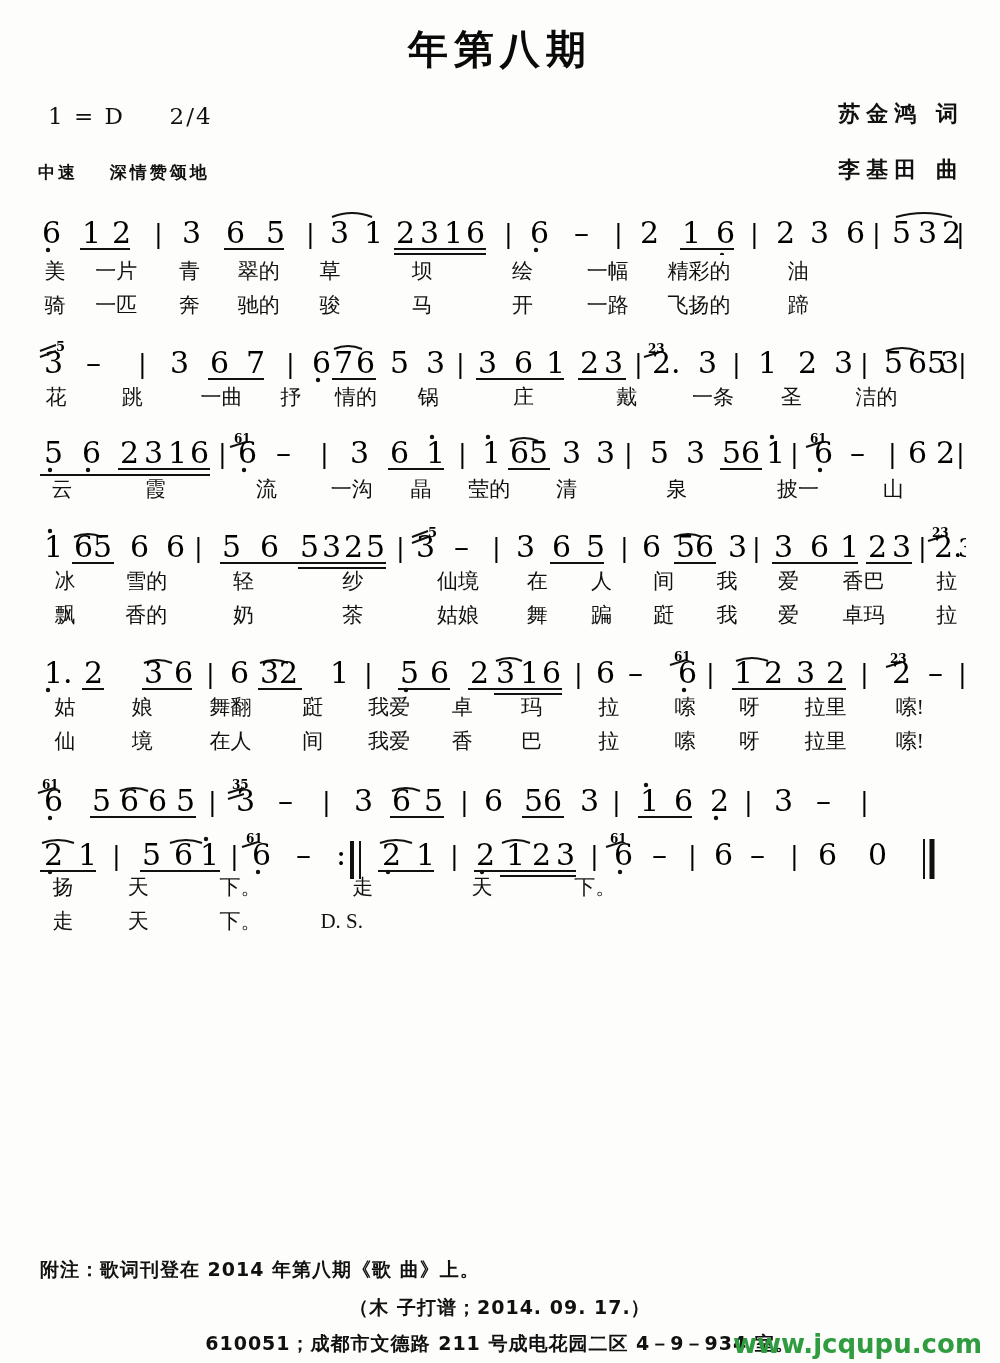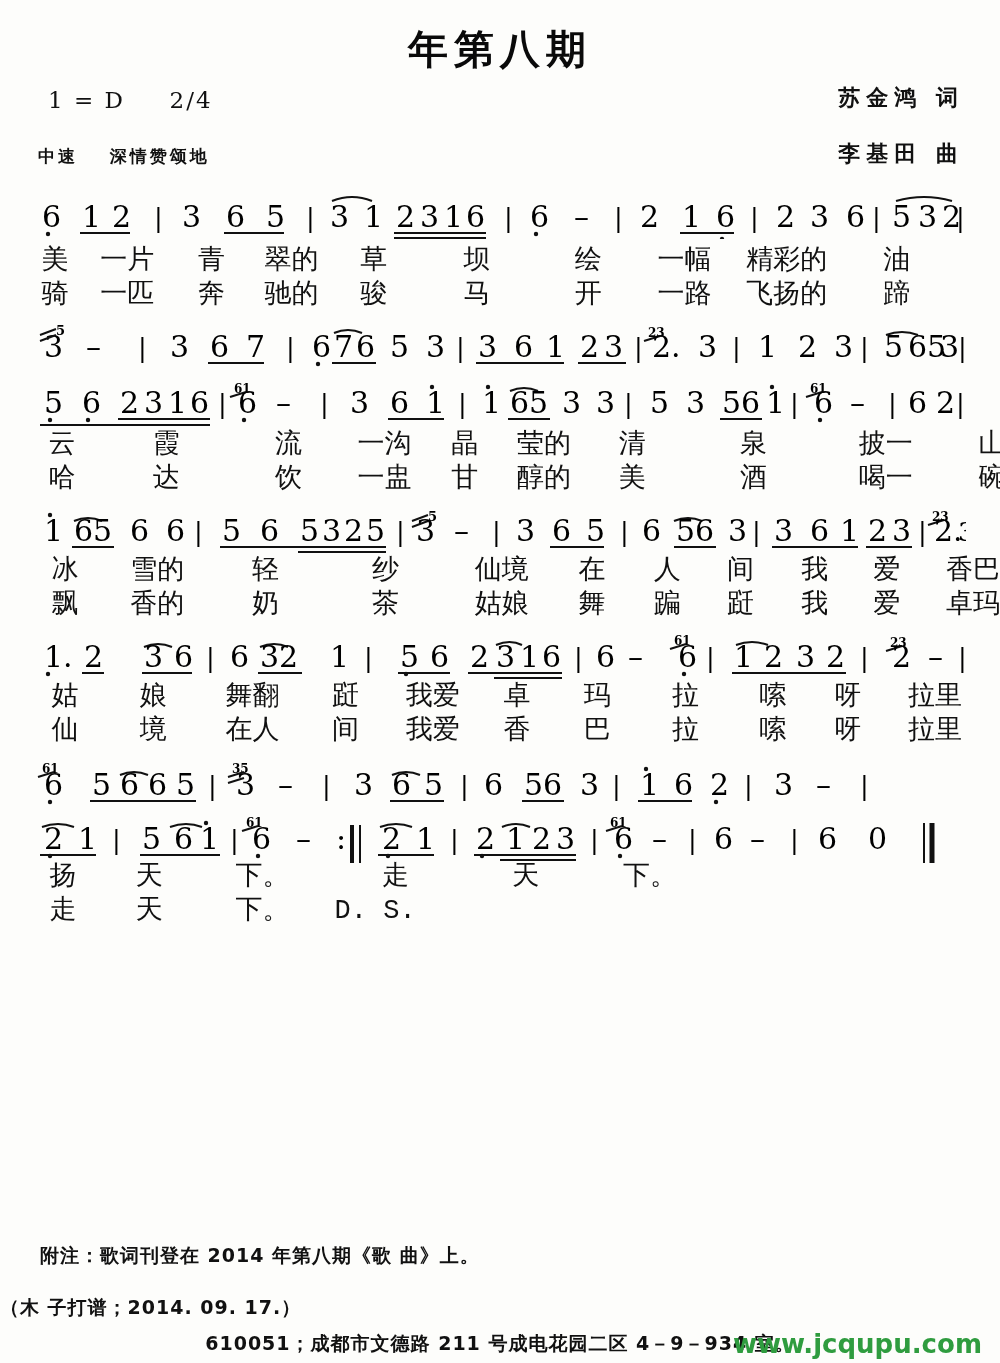--- a/index.html
+++ b/index.html
@@ -25,21 +25,21 @@
     font-family: "DejaVu Serif", "Liberation Serif", serif;
     font-weight: bold;
     font-size: 40px;
     letter-spacing: 6px;
     padding-top: 22px;
     color: #0a0a0a;
   }
   .meta-row {
     position: relative;
     height: 110px;
-    margin-top: 6px;
+    margin-top: 22px;
     text-align: right;
   }
   .key-sig {
     position: absolute;
     left: 48px;
     top: 4px;
     font-size: 23px;
     font-family: "DejaVu Serif", "Liberation Serif", serif;
     letter-spacing: 2px;
   }
@@ -73,47 +73,48 @@
     position: relative;
     height: 48px;
     font-family: "DejaVu Serif", "Liberation Serif", serif;
     font-size: 28px;
     white-space: nowrap;
     letter-spacing: 0px;
   }
   .lyric {
     position: relative;
     height: 34px;
-    font-size: 27px;
+    font-size: 21px;
     white-space: nowrap;
     letter-spacing: 0;
-    font-family: Liberation Mono, monospace;
+    font-family: Liberation Serif, serif;
   }
   .lyric span {
     display: inline-block;
     text-align: center;
   }
 
   .footer {
     position: absolute;
     left: 0;
     right: 0;
     bottom: 0;
     padding-bottom: 6px;
   }
   .note-text {
     font-size: 19px;
     font-weight: bold;
     margin-left: 40px;
     letter-spacing: 1px;
   }
   .center-line {
+    text-align: center;
     font-size: 19px;
     font-weight: bold;
-    margin-top: 26px;
+    margin-top: 12px;
     letter-spacing: 1px;
   }
   .addr-line {
     text-align: center;
     font-size: 19px;
     font-weight: bold;
     margin-top: 10px;
     letter-spacing: 1px;
   }
   .watermark {
@@ -263,20 +264,33 @@
           <text x="724" y="38" font-size="30" font-family="DejaVu Serif, serif">1</text>
           <text x="764" y="38" font-size="30" font-family="DejaVu Serif, serif">2</text>
           <text x="800" y="38" font-size="30" font-family="DejaVu Serif, serif">3</text>
           <text x="826" y="38" font-size="26">|</text>
           <path d="M852 16 q16 -6 32 0" stroke="#111" stroke-width="2" fill="none"></path>
           <text x="850" y="38" font-size="30" font-family="DejaVu Serif, serif">5</text>
           <text x="874" y="38" font-size="30" font-family="DejaVu Serif, serif">65</text>
           <text x="906" y="38" font-size="30" font-family="DejaVu Serif, serif">3</text>
           <text x="924" y="38" font-size="26">|</text>
         </svg>
+      </div>
+      <div class="lyric">
+        <span style="width:44px">花</span>
+        <span style="width:98px">跳</span>
+        <span style="width:70px">一曲</span>
+        <span style="width:58px">抒</span>
+        <span style="width:62px">情的</span>
+        <span style="width:72px">锅</span>
+        <span style="width:108px">庄</span>
+        <span style="width:88px">戴</span>
+        <span style="width:74px">一条</span>
+        <span style="width:72px">圣</span>
+        <span style="width:88px">洁的</span>
       </div>
     </div>
 
     <div class="sys" style="margin-top:10px">
       <div class="notes">
         <svg width="932" height="52" viewBox="0 0 932 52">
           <text x="10" y="36" font-size="30" font-family="DejaVu Serif, serif">5</text>
           <circle cx="16" cy="43" r="2.2" fill="#111"></circle>
           <text x="48" y="36" font-size="30" font-family="DejaVu Serif, serif">6</text>
           <circle cx="54" cy="43" r="2.2" fill="#111"></circle>
@@ -329,32 +343,20 @@
         <span style="width:56px">云</span>
         <span style="width:120px">霞</span>
         <span style="width:92px">流</span>
         <span style="width:68px">一沟</span>
         <span style="width:60px">晶</span>
         <span style="width:66px">莹的</span>
         <span style="width:78px">清</span>
         <span style="width:132px">泉</span>
         <span style="width:100px">披一</span>
         <span style="width:80px">山</span>
-      </div>
-      <div class="lyric">
-        <span style="width:56px">哈</span>
-        <span style="width:120px">达</span>
-        <span style="width:92px">饮</span>
-        <span style="width:68px">一盅</span>
-        <span style="width:60px">甘</span>
-        <span style="width:66px">醇的</span>
-        <span style="width:78px">美</span>
-        <span style="width:132px">酒</span>
-        <span style="width:100px">喝一</span>
-        <span style="width:80px">碗</span>
       </div>
     </div>
 
     <div class="sys" style="margin-top:10px">
       <div class="notes">
         <svg width="932" height="52" viewBox="0 0 932 52">
           <text x="10" y="38" font-size="30" font-family="DejaVu Serif, serif">1</text>
           <circle cx="16" cy="12" r="2.2" fill="#111"></circle>
           <path d="M40 18 q14 -6 28 0" stroke="#111" stroke-width="2" fill="none"></path>
           <text x="40" y="38" font-size="30" font-family="DejaVu Serif, serif">65</text>

